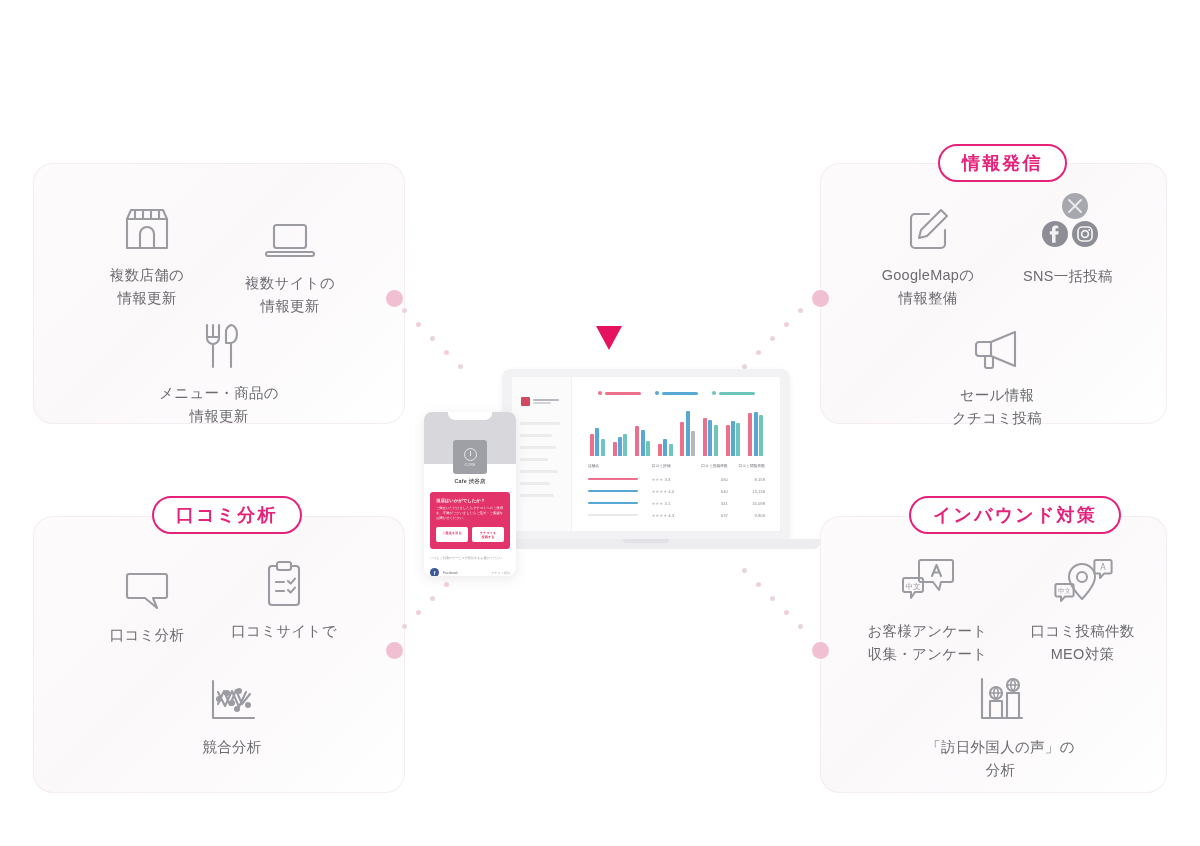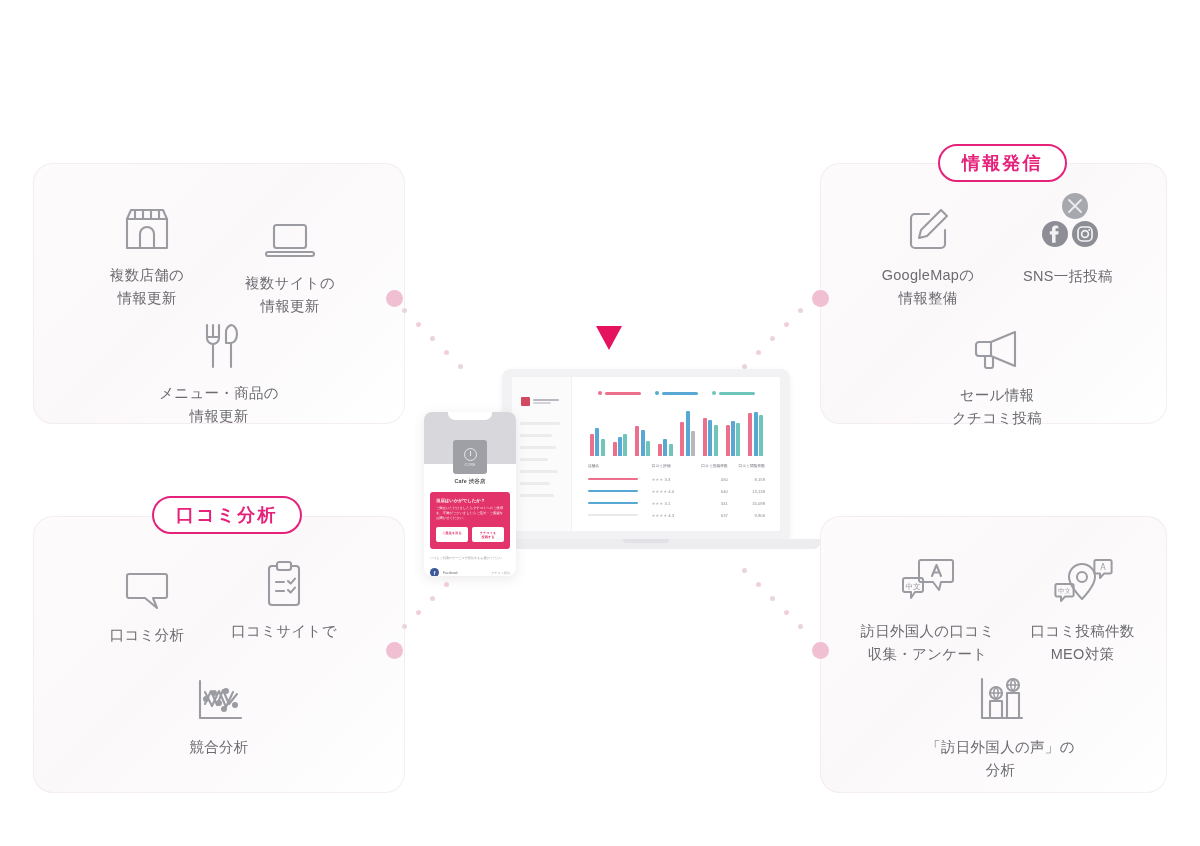--- a/index.html
+++ b/index.html
@@ -230,20 +230,21 @@
     <div class="bigdot" style="left:812px; top:642px;"></div>
     <div class="minidot" style="left:798px; top:624px;"></div>
     <div class="minidot pinkish" style="left:784px; top:610px; background:#f3cfdd;"></div>
     <div class="minidot" style="left:770px; top:596px;"></div>
     <div class="minidot pinkish" style="left:756px; top:582px; background:#f3cfdd;"></div>
     <div class="minidot" style="left:742px; top:568px;"></div>
   </div>
 
   <div class="pill p-tr">情報発信</div>
   <div class="pill p-bl">口コミ分析</div>
+  <div class="pill p-br">インバウンド対策</div>
 
   <div class="items">
     <div class="item" style="left:72px; top:200px;">
       <div class="ico">
         <svg width="50" height="46" viewBox="0 0 50 46" fill="none" stroke="#9b9ba2" stroke-width="2.1" stroke-linejoin="round" stroke-linecap="round">
           <path d="M5 13 L9 4 H41 L45 13 Z"></path>
           <path d="M5 13 V42 H45 V13"></path>
           <path d="M13 13 V4 M21 13 V4 M29 13 V4 M37 13 V4"></path>
           <path d="M18 42 V28 a7 7 0 0 1 14 0 V42"></path>
         </svg>
@@ -341,21 +342,21 @@
           <path d="M14 6 H9 a3 3 0 0 0 -3 3 V42 a3 3 0 0 0 3 3 H33 a3 3 0 0 0 3 -3 V9 a3 3 0 0 0 -3 -3 H28"></path>
           <rect x="14" y="2" width="14" height="8" rx="2.2"></rect>
           <path d="M13 22 H21 M13 31 H21"></path>
           <path d="M25 21 L27.6 23.6 L32 18.6"></path>
           <path d="M25 30 L27.6 32.6 L32 27.6"></path>
         </svg>
       </div>
       <div class="lbl">口コミサイトで</div>
     </div>
 
-    <div class="item" style="left:144px; top:672px;">
+    <div class="item" style="left:157px; top:672px;">
       <div class="ico">
         <svg width="52" height="46" viewBox="0 0 52 46" fill="none" stroke="#9b9ba2" stroke-width="2.1" stroke-linejoin="round" stroke-linecap="round">
           <path d="M7 3 V40 H48"></path>
           <path d="M12 26 L18 13 L24 27 L30 12 L36 26 L44 16"></path>
           <path d="M12 14 L19 28 L26 13 L33 29 L40 14"></path>
           <circle cx="13" cy="21" r="3" fill="#9b9ba2" stroke="none"></circle>
           <circle cx="21" cy="15" r="3" fill="#9b9ba2" stroke="none"></circle>
           <circle cx="26" cy="25" r="3" fill="#9b9ba2" stroke="none"></circle>
           <circle cx="33" cy="13" r="3" fill="#9b9ba2" stroke="none"></circle>
           <circle cx="31" cy="31" r="3" fill="#9b9ba2" stroke="none"></circle>
@@ -369,21 +370,21 @@
   <div class="items">
     <div class="item" style="left:845px; top:556px; width:165px;">
       <div class="ico">
         <svg width="62" height="52" viewBox="0 0 62 52" fill="none" stroke="#9b9ba2" stroke-width="2" stroke-linejoin="round" stroke-linecap="round">
           <path d="M24 4 H54 a2 2 0 0 1 2 2 V24 a2 2 0 0 1 -2 2 H44 L42 34 L36 26 H24 a2 2 0 0 1 -2 -2 V6 a2 2 0 0 1 2 -2 Z"></path>
           <path d="M35 20 L39.5 9 L44 20 M36.6 16.5 H42.4" stroke-width="2.1"></path>
           <path d="M8 22 H24 a2 2 0 0 1 2 2 V34 a2 2 0 0 1 -2 2 H18 L14 42 L14 36 H8 a2 2 0 0 1 -2 -2 V24 a2 2 0 0 1 2 -2 Z"></path>
           <text x="16" y="32.5" font-size="7.5" fill="#9b9ba2" stroke="none" text-anchor="middle" font-family="'DejaVu Sans',sans-serif">中文</text>
         </svg>
       </div>
-      <div class="lbl">訪日外国人の口コミ</div>
+      <div class="lbl">お客様アンケート</div>
       <div class="lbl">収集・アンケート</div>
     </div>
 
     <div class="item" style="left:1000px; top:556px; width:165px;">
       <div class="ico">
         <svg width="62" height="52" viewBox="0 0 62 52" fill="none" stroke="#9b9ba2" stroke-width="2" stroke-linejoin="round" stroke-linecap="round">
           <path d="M44 4 H58 a1.6 1.6 0 0 1 1.6 1.6 V16 a1.6 1.6 0 0 1 -1.6 1.6 H52 L48 22 V17.6 H44 a1.6 1.6 0 0 1 -1.6 -1.6 V5.6 A1.6 1.6 0 0 1 44 4 Z"></path>
           <text x="51" y="14" font-size="8" fill="#9b9ba2" stroke="none" text-anchor="middle" font-family="'DejaVu Sans',sans-serif">A</text>
           <path d="M30 8 a13 13 0 0 1 13 13 c0 9 -13 22 -13 22 S17 30 17 21 A13 13 0 0 1 30 8 Z"></path>
           <circle cx="30" cy="21" r="5"></circle>

